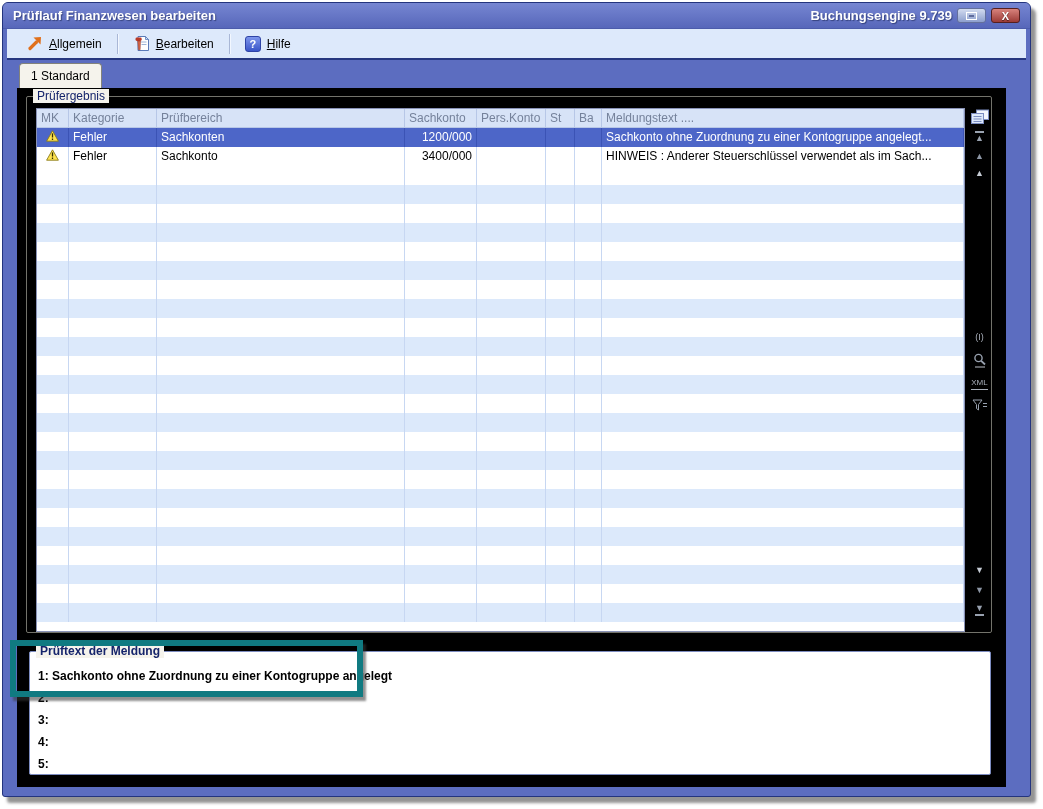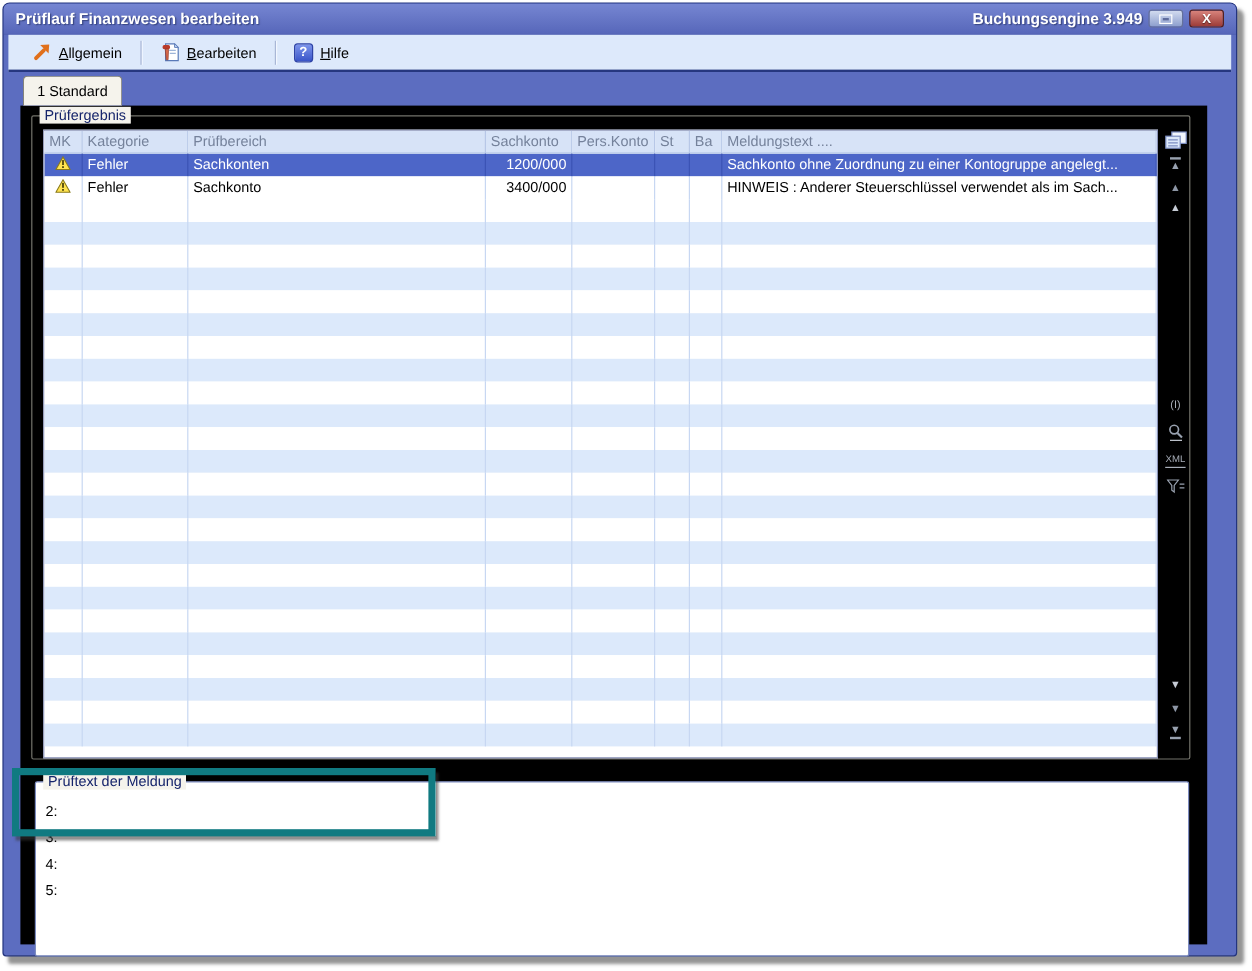--- a/index.html
+++ b/index.html
@@ -42,21 +42,21 @@
     border-radius: 4px 4px 0 0; font-size: 12px; color: #000;
     display: flex; align-items: center; z-index: 3;
   }
   .page {
     position: absolute; left: 14px; top: 85px; width: 989px; height: 699px;
     background: #000000; z-index: 2;
   }
 
   .groupbox { position: absolute; border: 1px solid #73736b; border-radius: 2px; }
   .g1 { left: 9px; top: 8px; width: 966px; height: 537px; }
-  .g2 { left: 12px; top: 563px; width: 962px; height: 146px; background: #fff; border-color: #7d8cc0; }
+  .g2 { left: 12px; top: 563px; width: 962px; height: 124px; background: #fff; border-color: #7d8cc0; font-weight: bold; }
   .grouplabel {
     position: absolute; top: -8px; left: 6px; background: #f5f3ec; padding: 0 4px;
     font-size: 12px; color: #15246b; line-height: 14px; z-index: 2;
   }
 
   .grid {
     position: absolute; left: 9px; top: 11px; width: 929px; height: 524px;
     background: #fff; border: 1px solid #8992b6; overflow: hidden;
   }
   .row { display: flex; width: 100%; height: 19px; background: #fff; }
@@ -89,21 +89,21 @@
 </style>
 </head>
 <body>
 
 <div class="canvas">
   <div class="window">
 
     <div class="titlebar">
       <span class="titletxt">Prüflauf Finanzwesen bearbeiten</span>
       <div class="tb-right">
-        <span class="titletxt">Buchungsengine 3.949</span>
+        <span class="titletxt">Buchungsengine 9.739</span>
         <div class="winbtn restore">
           <span class="rest-glyph"></span>
         </div>
         <div class="winbtn close">
           <span>X</span>
         </div>
       </div>
     </div>
 
     <div class="toolbar">
@@ -480,20 +480,21 @@
             <div class="sidetool" style="top: 496px;">
               <div class="arr">▼</div>
               <div class="vbar"></div>
             </div>
           </div>
       </div>
 
       <div class="groupbox g2">
         <span class="grouplabel">Prüftext der Meldung</span>
         <div class="msglines">
+            <div class="msgline">1: Sachkonto ohne Zuordnung zu einer Kontogruppe angelegt</div>
             <div class="msgline">2:</div>
             <div class="msgline">3:</div>
             <div class="msgline">4:</div>
             <div class="msgline">5:</div>
           </div>
       </div>
 
     </div>
   </div>
 

